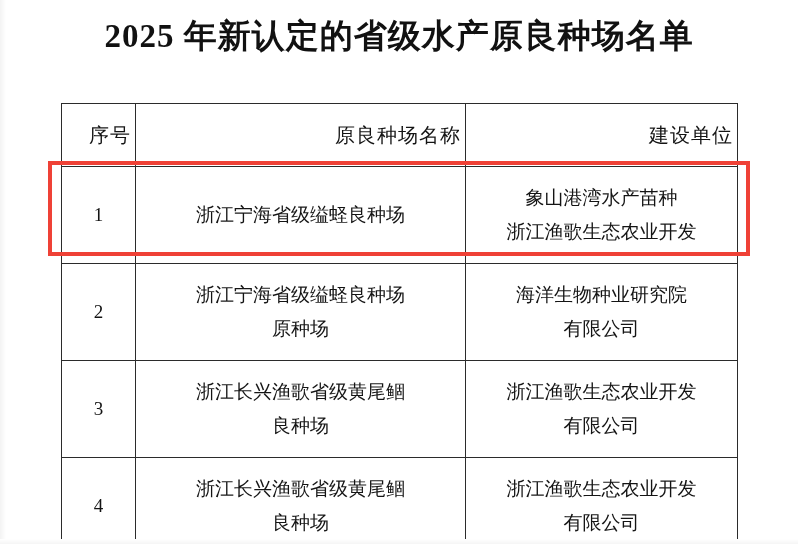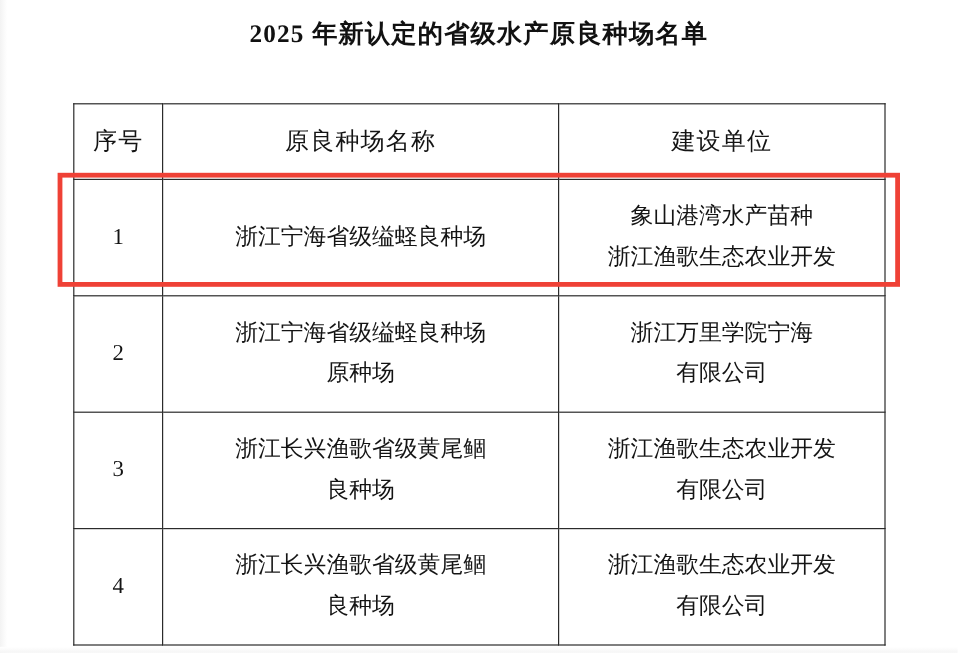--- a/index.html
+++ b/index.html
@@ -17,21 +17,21 @@
   .page {
     position: relative;
     width: 798px;
     height: 544px;
     box-sizing: border-box;
   }
   .doc-title {
     text-align: center;
     font-family: "Liberation Serif", "DejaVu Serif", serif;
     font-weight: bold;
-    font-size: 21px;
+    font-size: 33px;
     letter-spacing: 1px;
     color: #111111;
     padding-top: 14px;
     padding-bottom: 10px;
   }
   .table-wrap {
     position: relative;
     margin: 34px auto 0 auto;
     width: 676px;
   }
@@ -52,20 +52,21 @@
   }
   .col-no { width: 74px; }
   .col-name { width: 330px; }
   .col-unit { width: 272px; }
 
   thead td.hdr {
     font-size: 20px;
     letter-spacing: 1px;
     height: 54px;
     padding: 4px;
+    text-align: right;
   }
   tbody td.idx {
     font-size: 19px;
   }
   tbody tr.row-tall td {
     height: 84px;
   }
   .cell-lines {
     display: block;
   }
@@ -139,21 +140,21 @@
         <tr class="row-tall">
           <td class="idx">2</td>
           <td>
             <span class="cell-lines">
               <span class="ln">浙江宁海省级缢蛏良种场</span>
               <span class="ln">原种场</span>
             </span>
           </td>
           <td>
             <span class="cell-lines">
-              <span class="ln">浙江万里学院宁海</span>
+              <span class="ln">海洋生物种业研究院</span>
               <span class="ln">有限公司</span>
             </span>
           </td>
         </tr>
         <tr class="row-tall">
           <td class="idx">3</td>
           <td>
             <span class="cell-lines">
               <span class="ln">浙江长兴渔歌省级黄尾鲴</span>
               <span class="ln">良种场</span>

